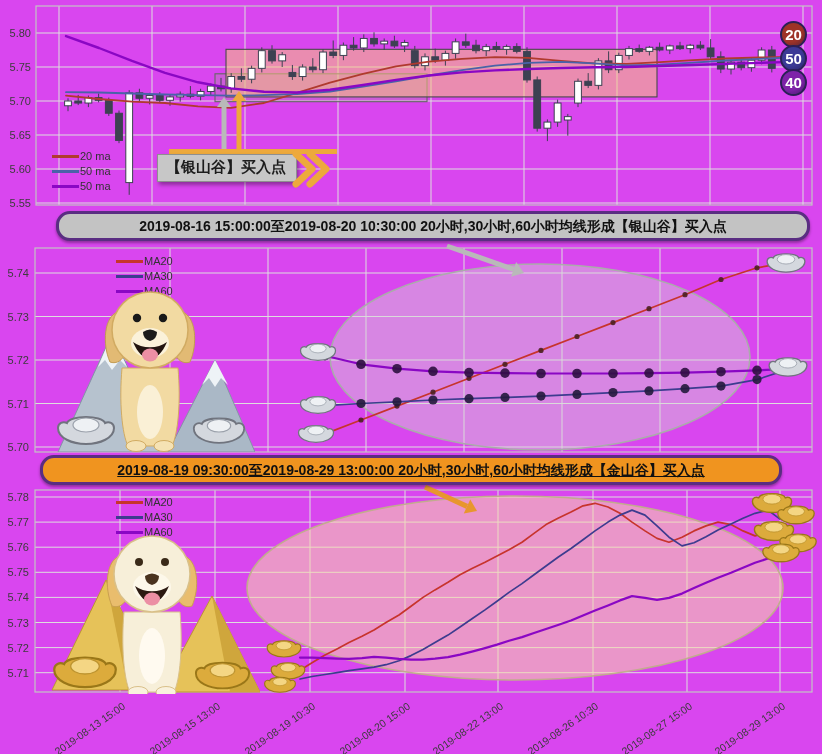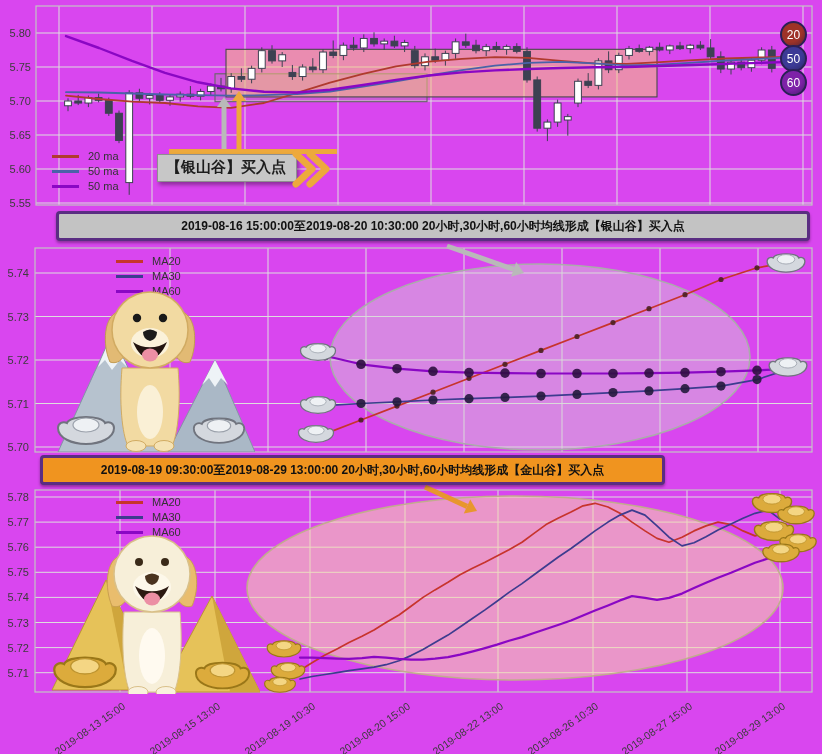--- a/index.html
+++ b/index.html
@@ -1,27 +1,27 @@
 <!DOCTYPE html>
 <html><head>
 <meta charset="utf-8">
 <style>
   html,body{margin:0;padding:0;background:#fff;font-family:"Liberation Sans",sans-serif;}
   .stage{position:relative;width:822px;height:754px;background:#d946ef;overflow:hidden;}
   #chart-svg{position:absolute;left:0;top:0;}
-  .banner{position:absolute;box-sizing:border-box;border:3px solid #5a2d82;border-radius:4px;
-          text-align:center;font-weight:bold;font-size:12px;line-height:24px;color:#111;
+  .banner{position:absolute;box-sizing:border-box;border:3px solid #5a2d82;border-radius:14px;
+          text-align:center;font-weight:bold;font-size:14px;line-height:24px;color:#111;
           box-shadow:0 2px 3px rgba(0,0,0,.35);white-space:nowrap;overflow:hidden;}
   .banner1{left:56px;top:211px;width:754px;height:30px;}
-  .banner2{left:40px;top:455px;width:625px;height:30px;}
+  .banner2{left:40px;top:455px;width:742px;height:30px;text-decoration:underline;}
   .legend{position:absolute;display:flex;flex-direction:column;gap:3px;font-size:11px;color:#333;}
-  .legend-row{display:flex;align-items:center;gap:9px;height:12px;}
+  .legend-row{display:flex;align-items:center;gap:1px;height:12px;}
   .legend-swatch{width:27px;height:0;border-top:3px solid #000;}
   .badge{position:absolute;width:27px;height:27px;border-radius:50%;border:2px solid #2a2055;color:#fff;
-         font-size:12px;font-weight:normal;display:flex;align-items:center;justify-content:center;box-sizing:border-box;}
+         font-size:15px;font-weight:bold;display:flex;align-items:center;justify-content:center;box-sizing:border-box;}
   .buy-label-wrap{position:absolute;left:157px;top:154px;}
   .buy-bar{position:absolute;left:12px;top:-5px;width:168px;height:5px;background:#eda93c;}
   .buy-label{position:relative;background:#c7c7c7;border:1px solid #8f8f8f;box-shadow:2px 3px 4px rgba(0,0,0,.35);
              padding:3px 10px 4px 8px;font-size:15px;font-weight:bold;color:#1d1d1d;white-space:nowrap;}
   .chevron{position:absolute;right:-33px;top:-7px;}
   .illus{position:absolute;}
 </style>
 </head>
 <body>
 
@@ -368,21 +368,21 @@
         <span>50 ma</span>
       </div>
       <div class="legend-row">
         <span class="legend-swatch" style="border-top-color: rgb(138, 7, 196);"></span>
         <span>50 ma</span>
       </div>
     </div>
 
   <div class="badge" id="badge-0" style="left: 780px; top: 21px; background: radial-gradient(circle at 35% 30%, rgb(158, 51, 40) 0%, rgb(158, 51, 40) 55%, rgb(29, 20, 64) 130%);">20</div>
   <div class="badge" id="badge-1" style="left: 780px; top: 45px; background: radial-gradient(circle at 35% 30%, rgb(60, 58, 150) 0%, rgb(60, 58, 150) 55%, rgb(29, 20, 64) 130%);">50</div>
-  <div class="badge" id="badge-2" style="left: 780px; top: 69px; background: radial-gradient(circle at 35% 30%, rgb(126, 34, 168) 0%, rgb(126, 34, 168) 55%, rgb(29, 20, 64) 130%);">60</div>
+  <div class="badge" id="badge-2" style="left: 780px; top: 69px; background: radial-gradient(circle at 35% 30%, rgb(126, 34, 168) 0%, rgb(126, 34, 168) 55%, rgb(29, 20, 64) 130%);">40</div>
 
   <div class="buy-label-wrap">
     <div class="buy-bar"></div>
     <div class="buy-label">【银山谷】买入点</div>
     <svg class="chevron" width="38" height="44" viewBox="0 0 38 44">
       <path d="M4 7 L20 22 L4 37" fill="none" stroke="#eda93c" stroke-width="7" stroke-linejoin="round" stroke-linecap="round"></path>
       <path d="M18 7 L34 22 L18 37" fill="none" stroke="#eda93c" stroke-width="7" stroke-linejoin="round" stroke-linecap="round"></path>
     </svg>
   </div>
 

